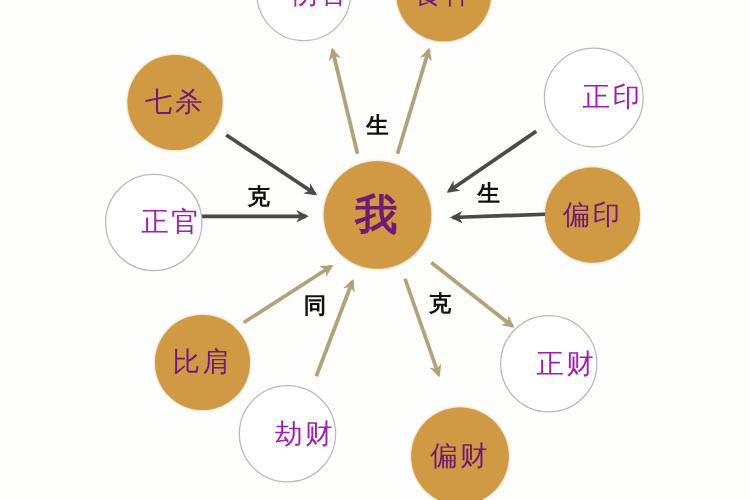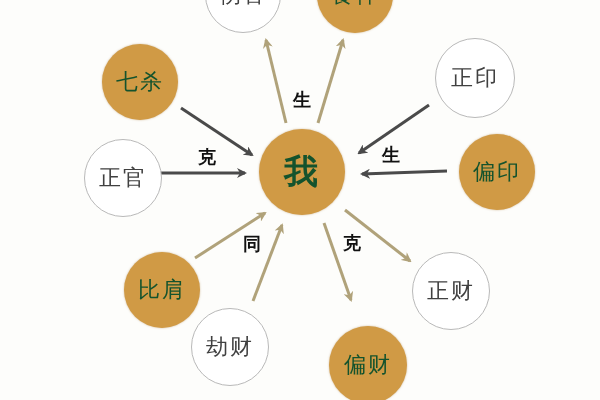--- a/index.html
+++ b/index.html
@@ -1,21 +1,21 @@
 <!DOCTYPE html>
 <html><head>
 <meta charset="utf-8">
 <style>
   html, body { margin:0; padding:0; }
   body { width:600px; height:400px; background:#fdfdfb; position:relative; overflow:hidden;
          font-family:"DejaVu Serif","Liberation Serif",serif; }
   .node { position:absolute; border-radius:50%; display:flex; align-items:center; justify-content:center;
           box-sizing:border-box; font-size:22px; letter-spacing:2px; }
-  .gold { background:#d09a45; color:#14532d; box-shadow:0 0 2px rgba(160,110,40,0.5); }
-  .white { background:#ffffff; color:#404040; border:1.5px solid #b9b9b9; }
+  .gold { background:#d09a45; color:#701a75; box-shadow:0 0 2px rgba(160,110,40,0.5); }
+  .white { background:#ffffff; color:#a21caf; border:1.5px solid #b9b9b9;justify-content:flex-end; }
   .center-node { font-size:34px; font-weight:bold; }
   .rel { position:absolute; font-family:"DejaVu Sans","Liberation Sans",sans-serif; font-weight:bold;
          font-size:18px; color:#111; }
   svg.arrows { position:absolute; left:0; top:0; }
 </style>
 </head>
 <body>
 
 <svg class="arrows" width="600" height="400">
   <defs>
@@ -60,27 +60,27 @@
   </div>
 <div class="node white" style="left:435px;top:38px;width:80px;height:80px;">
     <span>正印</span>
   </div>
 <div class="node white" style="left:84px;top:139px;width:78px;height:78px;">
     <span>正官</span>
   </div>
 <div class="node gold center-node" style="left:259px;top:129px;width:86px;height:86px;">
     <span>我</span>
   </div>
-<div class="node gold" style="left:459px;top:134px;width:76px;height:76px;">
+<div class="node gold" style="left:436px;top:134px;width:76px;height:76px;">
     <span>偏印</span>
   </div>
 <div class="node gold" style="left:124px;top:252px;width:76px;height:76px;">
     <span>比肩</span>
   </div>
-<div class="node white" style="left:412px;top:252px;width:78px;height:78px;">
+<div class="node white" style="left:400px;top:252px;width:78px;height:78px;">
     <span>正财</span>
   </div>
 <div class="node white" style="left:191px;top:308px;width:78px;height:78px;">
     <span>劫财</span>
   </div>
 <div class="node gold" style="left:329px;top:326px;width:78px;height:78px;">
     <span>偏财</span>
   </div>
 
 </body></html>

